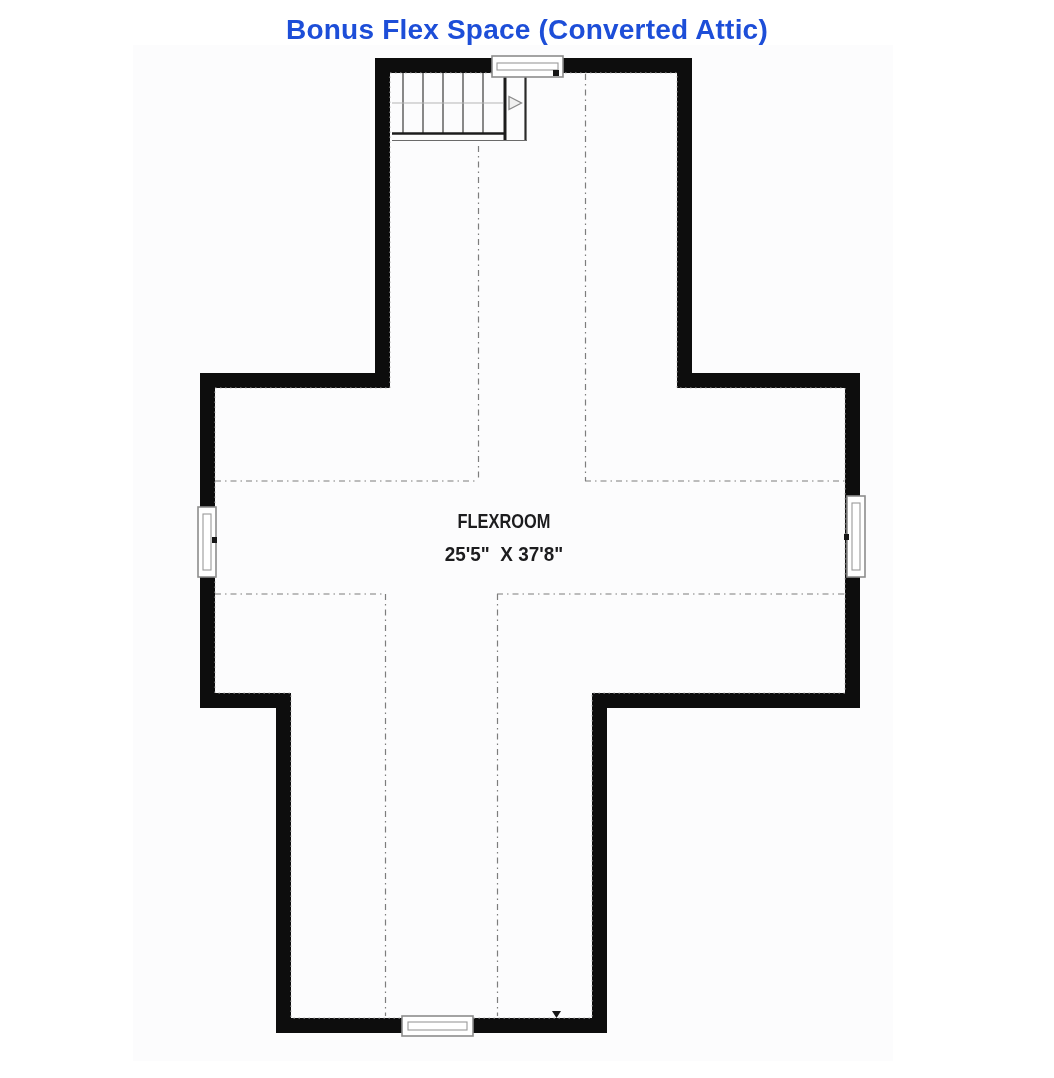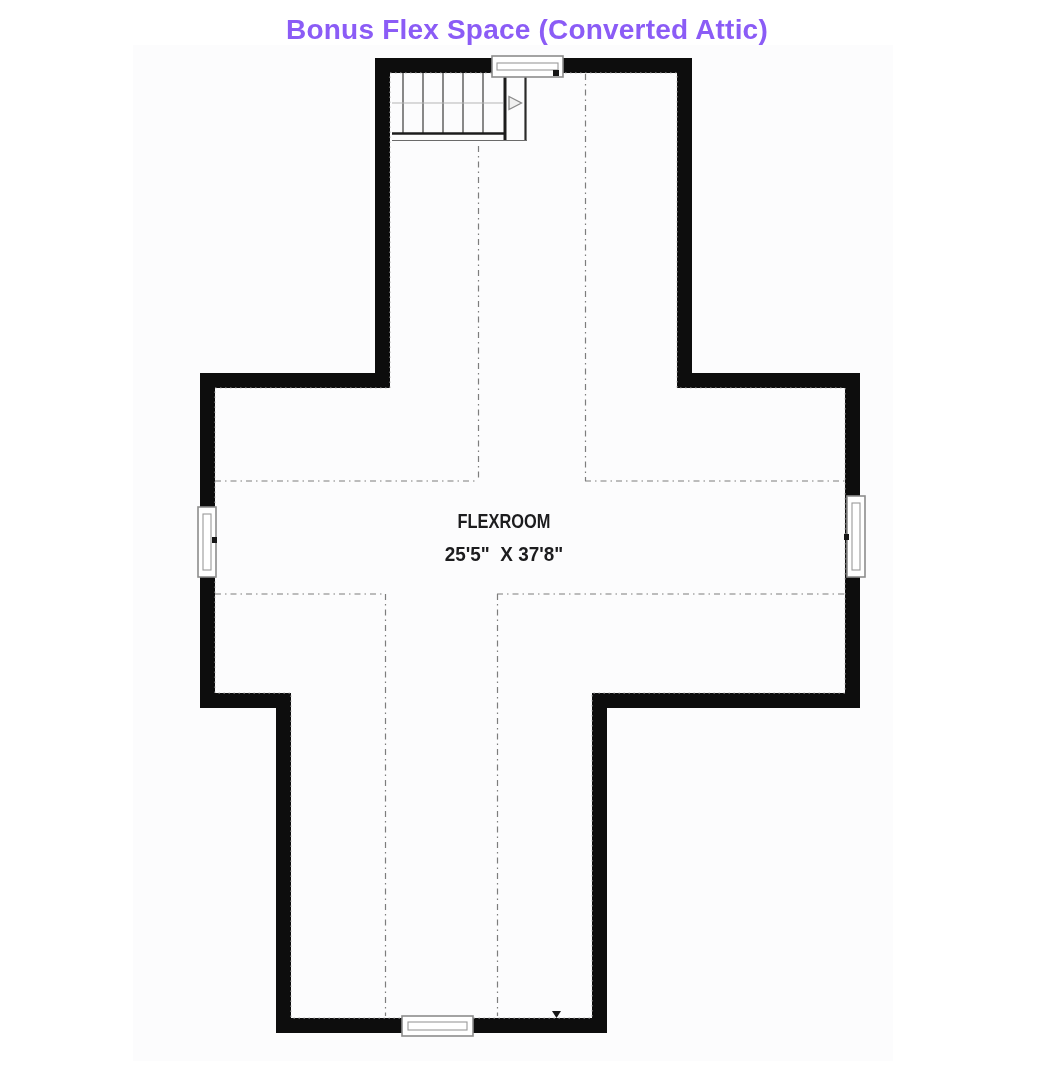--- a/index.html
+++ b/index.html
@@ -2,21 +2,21 @@
 <html><head>
 <meta charset="utf-8">
 <style>
   html,body{margin:0;padding:0;background:#ffffff;}
   .canvas{
     position:relative;width:1054px;height:1078px;background:#ffffff;
     font-family:"Liberation Sans",sans-serif;overflow:hidden;
   }
   .page-title{
     position:absolute;top:14px;left:0;width:100%;margin:0;
-    text-align:center;font-size:28px;font-weight:700;color:#8b5cf6;
+    text-align:center;font-size:28px;font-weight:700;color:#1d4ed8;
     letter-spacing:0.2px;
   }
   .plan-svg{position:absolute;left:0;top:0;}
   .room-label{
     position:absolute;left:404px;top:509px;width:200px;
     text-align:center;font-size:21px;font-weight:700;color:#1c1c1e;
     transform:scaleX(0.78);transform-origin:center;white-space:pre;
   }
   .room-dims{
     position:absolute;left:404px;top:542px;width:200px;

